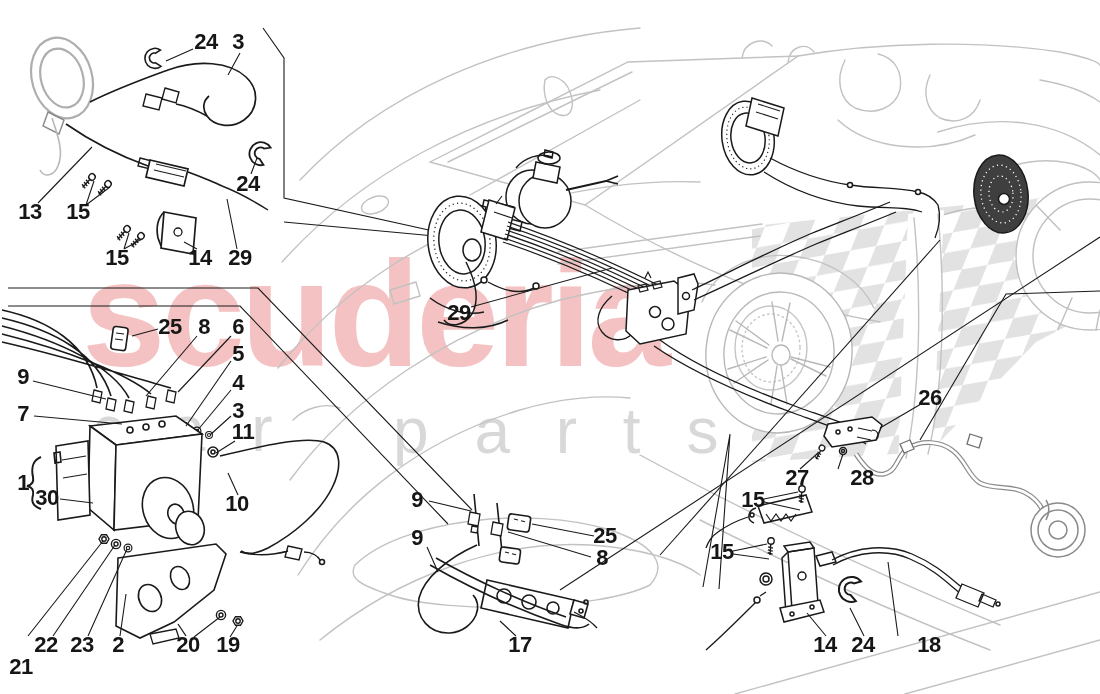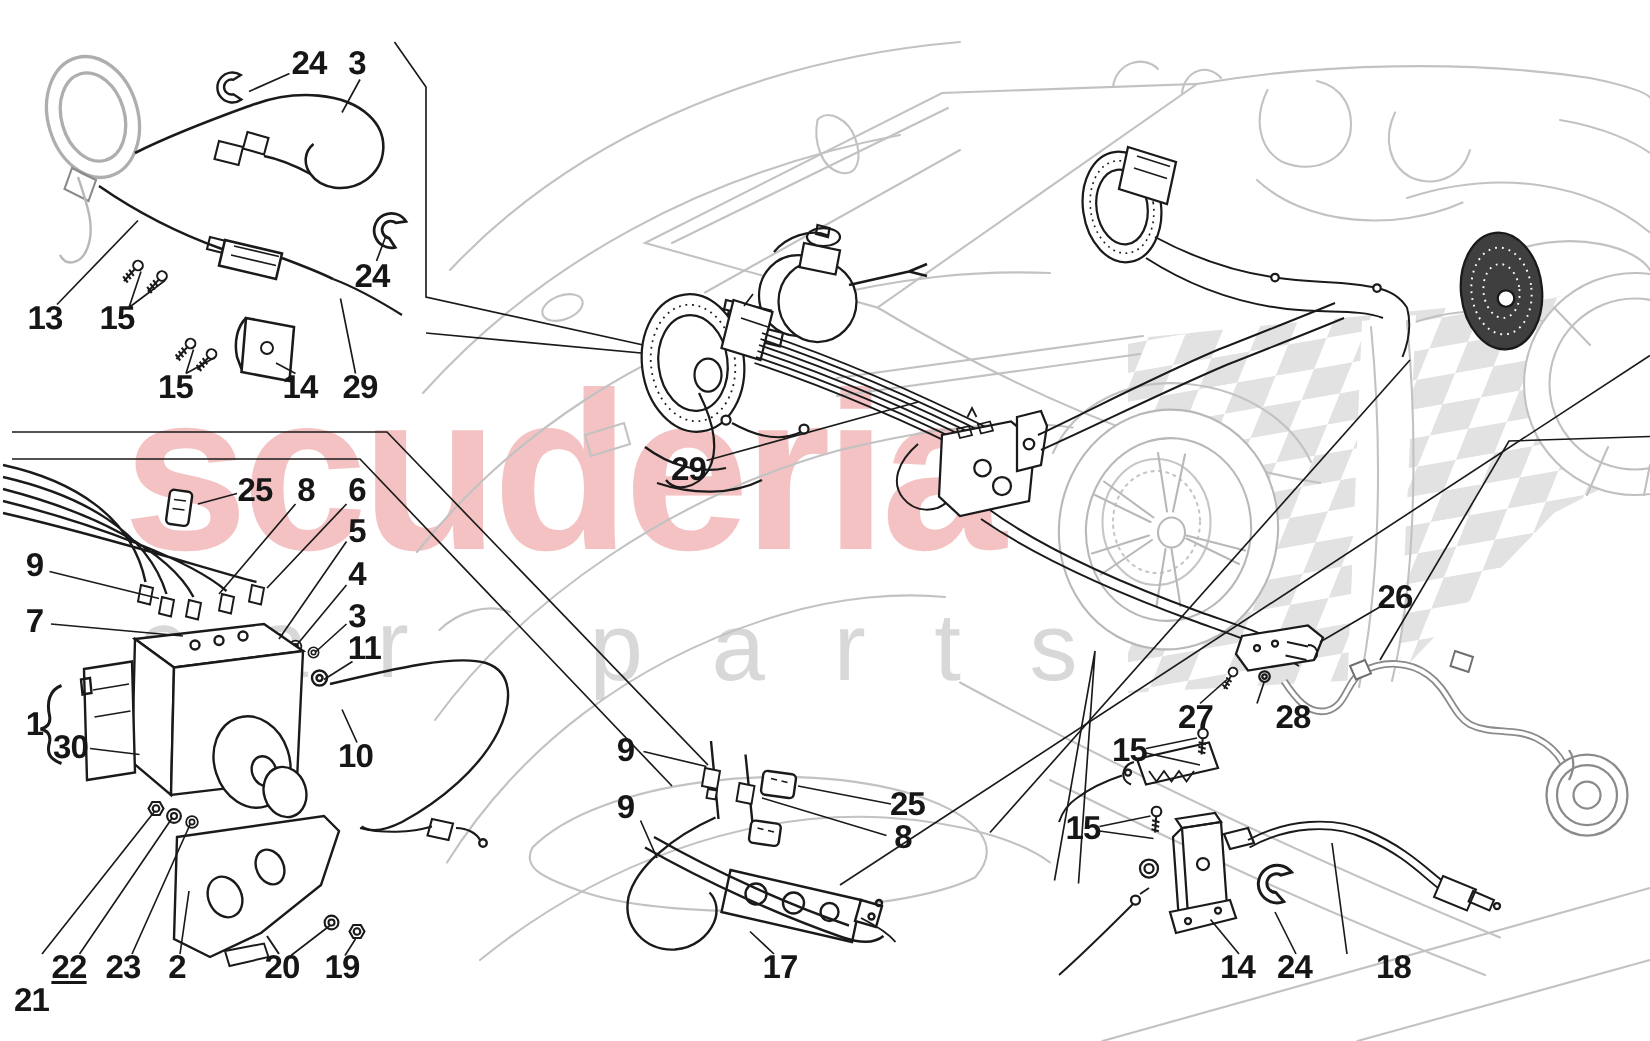--- a/index.html
+++ b/index.html
@@ -308,21 +308,21 @@
       <div class="callout" style="left: 238px; top: 354px;">5</div>
       <div class="callout" style="left: 23px; top: 377px;">9</div>
       <div class="callout" style="left: 238px; top: 383px;">4</div>
       <div class="callout" style="left: 238px; top: 411px;">3</div>
       <div class="callout" style="left: 23px; top: 414px;">7</div>
       <div class="callout" style="left: 243px; top: 432px;">11</div>
       <div class="callout" style="left: 23px; top: 483px;">1</div>
       <div class="callout" style="left: 47px; top: 498px;">30</div>
       <div class="callout" style="left: 237px; top: 504px;">10</div>
       <div class="callout" style="left: 21px; top: 645px; margin-top: 22px;">21</div>
-      <div class="callout" style="left: 46px; top: 645px; text-decoration: underline;">22</div>
+      <div class="callout" style="left: 46px; top: 645px;">22</div>
       <div class="callout" style="left: 82px; top: 645px;">23</div>
       <div class="callout" style="left: 118px; top: 645px;">2</div>
       <div class="callout" style="left: 188px; top: 645px;">20</div>
       <div class="callout" style="left: 228px; top: 645px; text-align: right;">19</div>
       <div class="callout" style="left: 459px; top: 313px;">29</div>
       <div class="callout" style="left: 417px; top: 500px;">9</div>
       <div class="callout" style="left: 417px; top: 538px;">9</div>
       <div class="callout" style="left: 605px; top: 536px;">25</div>
       <div class="callout" style="left: 602px; top: 558px;">8</div>
       <div class="callout" style="left: 520px; top: 645px;">17</div>

